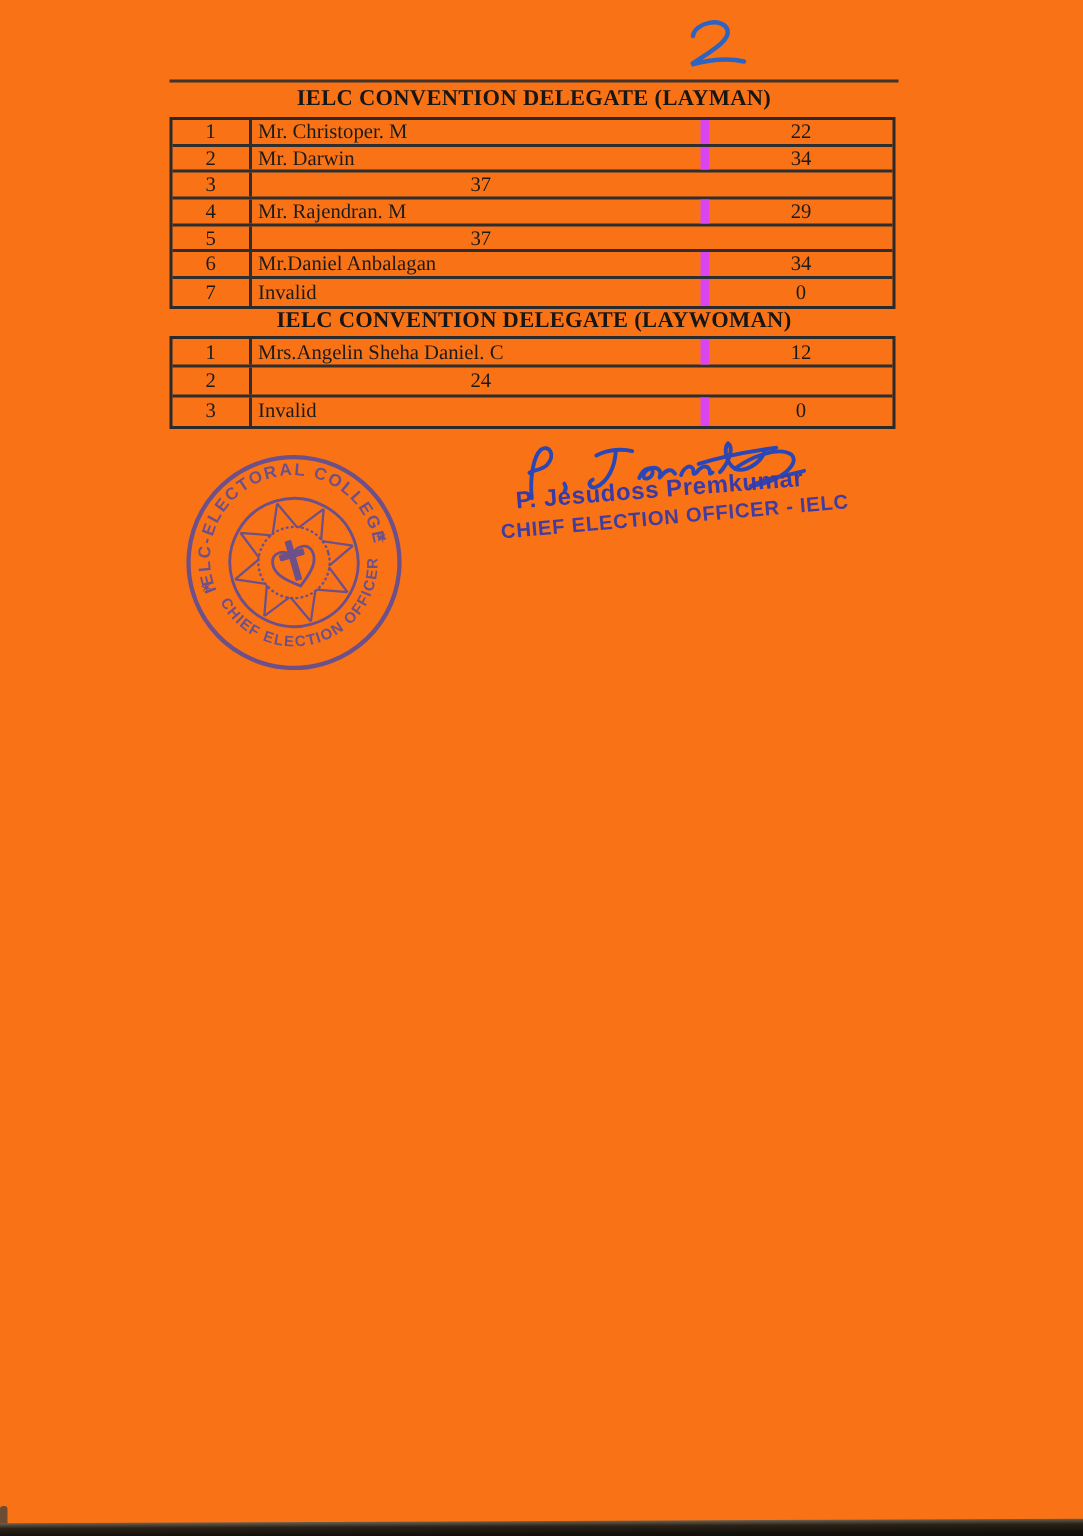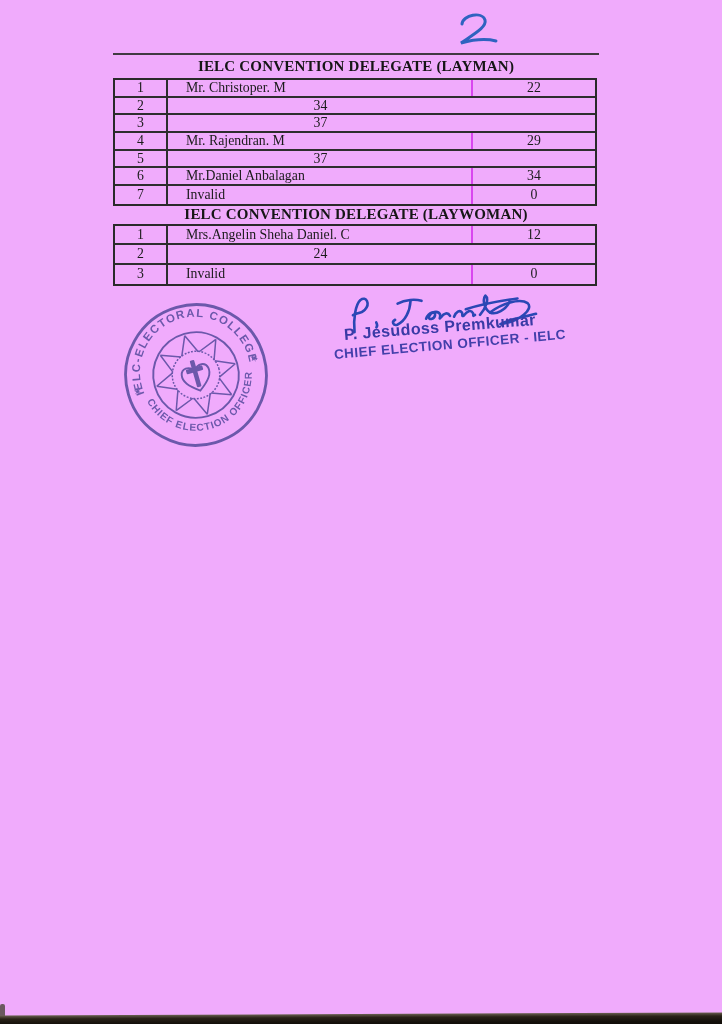--- a/index.html
+++ b/index.html
@@ -1,20 +1,20 @@
 <!DOCTYPE html>
 <html style="--ink: #564a9e; --stampink: #3a3aa6; --pen: #2a47b5;"><head>
 <meta charset="utf-8">
 <style>
   html,body{margin:0;padding:0;background:#e8e8e8;}
   #page{
     position:relative;
     width:722px;height:1024px;
     margin:0 auto;
-    background:#f0abfc;
+    background:#f97316;
     overflow:hidden;
     font-family:"Liberation Serif", serif;
     color:#1e1e1e;
   }
   
   #page-number-svg{position:absolute;left:448px;top:10px;width:60px;height:42px;}
 
   
   .top-rule{position:absolute;left:113px;top:53px;width:486px;height:2px;background:#2e2e2e;opacity:.9;}
 
@@ -33,21 +33,21 @@
     border:2px solid #2a2a2a;box-sizing:border-box;background:transparent;
   }
   #table-layman{top:78px;}
   #table-laywoman{top:224px;}
   .trow{display:grid;grid-template-columns:53px 1fr 122px;box-sizing:border-box;border-bottom:2px solid #2e2e2e;}
   .trow:last-child{border-bottom:none;}
   #table-layman .trow{height:17.7px;}
   #table-laywoman .trow{height:19.3px;}
   .tcell{box-sizing:border-box;font-size:13.8px;display:flex;align-items:center;overflow:hidden;white-space:nowrap;color:#1b1b1b;}
   .tcell.c0{justify-content:center;border-right:2px solid #2e2e2e;}
-  .tcell.c1{justify-content:flex-start;padding-left:18px;border-right:2px solid #d946ef;}
+  .tcell.c1{justify-content:flex-start;padding-left:4px;border-right:6px solid #d946ef;}
   .tcell.c2{justify-content:center;}
 
   
   #seal-wrap{
     position:absolute;left:120px;top:299px;width:152px;height:152px;
     transform:rotate(-16deg);
     opacity:.85;
   }
   #seal-wrap svg{width:100%;height:100%;}
   .seal-stroke{stroke:var(--ink,#564a9e);fill:none;}
@@ -99,20 +99,21 @@
 
   <div id="title-layman" class="section-title">IELC CONVENTION DELEGATE (LAYMAN)</div>
   <div id="table-layman" class="vtable">
       <div class="trow">
         <div class="tcell c0">1</div>
         <div class="tcell c1">Mr. Christoper. M</div>
         <div class="tcell c2">22</div>
       </div>
       <div class="trow">
         <div class="tcell c0">2</div>
+        <div class="tcell c1">Mr. Darwin</div>
         <div class="tcell c2">34</div>
       </div>
       <div class="trow">
         <div class="tcell c0">3</div>
         <div class="tcell c2">37</div>
       </div>
       <div class="trow">
         <div class="tcell c0">4</div>
         <div class="tcell c1">Mr. Rajendran. M</div>
         <div class="tcell c2">29</div>

